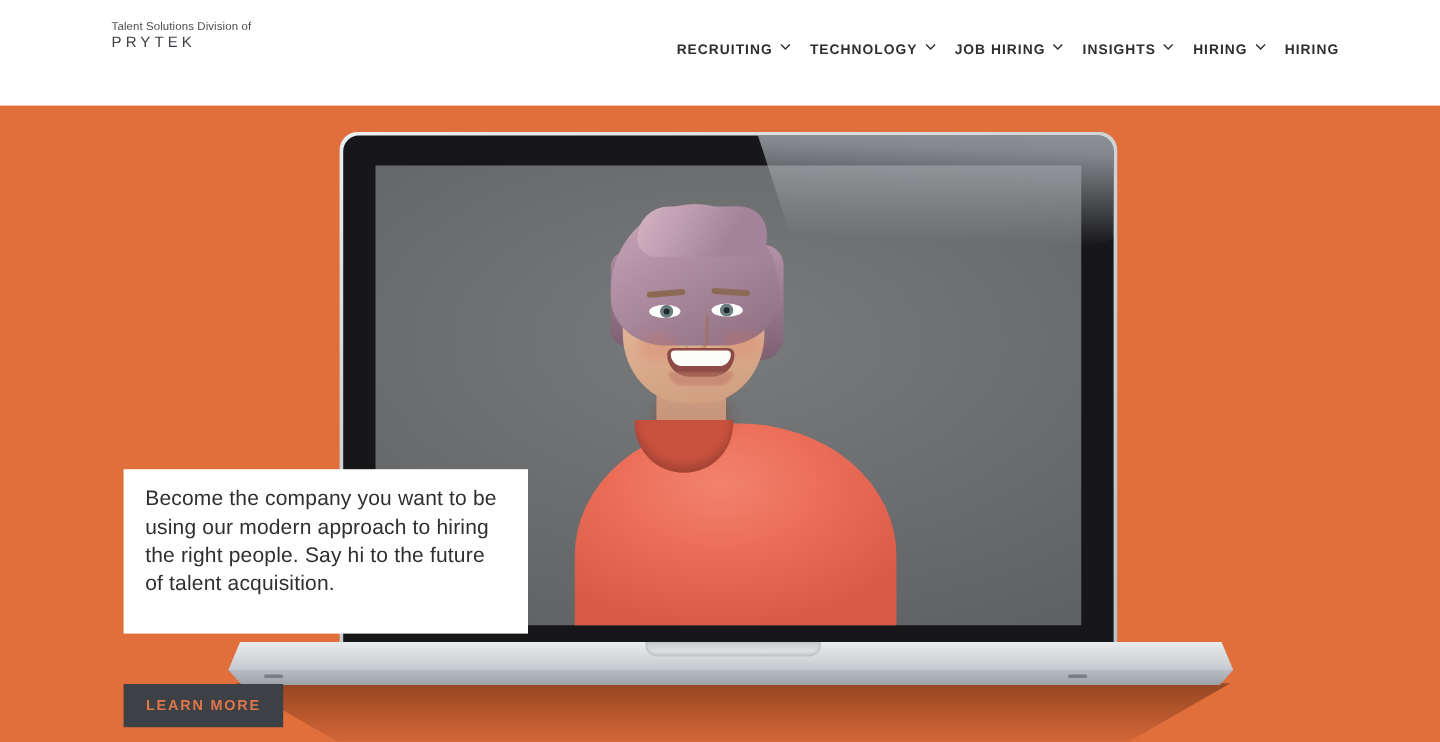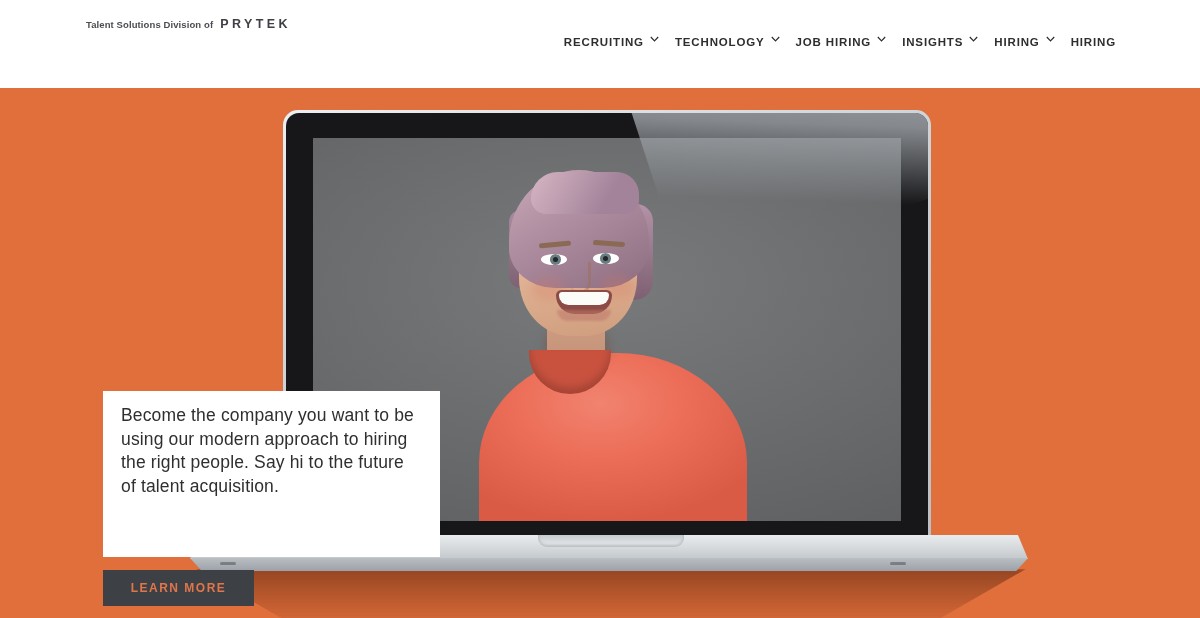--- a/index.html
+++ b/index.html
@@ -42,24 +42,25 @@
     line-height: 1;
     white-space: nowrap;
   }
   .logo-word .hire { color: #df6a3a; }
   .logo-word .well { color: #3d4044; }
 
   .logo-tag {
     margin-top: 7px;
     font-size: 9.5px;
     color: #4a4d51;
-    font-weight: bold;
+    font-weight: normal;
     white-space: nowrap;
     display: flex;
     align-items: baseline;
+    flex-direction: column;
   }
   .logo-tag .t1 { letter-spacing: 0.1px; }
   .logo-tag .t2 {
     margin-left: 7px;
     font-size: 12.5px;
     letter-spacing: 3.4px;
     color: #3d4044;
   }
 
   
@@ -335,36 +336,36 @@
   .headline-text {
     font-size: 19px;
     letter-spacing: 0.9px;
     color: #2b2b2b;
     white-space: nowrap;
   }
 
   .body-box {
     position: absolute;
     left: 103px; top: 303px;
-    width: 337px; height: 166px;
+    width: 337px; height: 137px;
     background: #ffffff;
     padding: 13px 18px 0 18px;
     z-index: 20;
   }
   .body-text {
     font-size: 17.5px;
     line-height: 23.5px;
     color: #2f2f2f;
     letter-spacing: 0.15px;
   }
 
   .cta {
     position: absolute;
     left: 103px; top: 482px;
-    width: 151px; height: 36px;
+    width: 133px; height: 36px;
     background: #3d4044;
     border: none;
     color: #e0764a;
     font-family: "Liberation Sans", sans-serif;
     font-size: 12px;
     font-weight: bold;
     letter-spacing: 1.5px;
     cursor: pointer;
     z-index: 25;
     display: flex;

